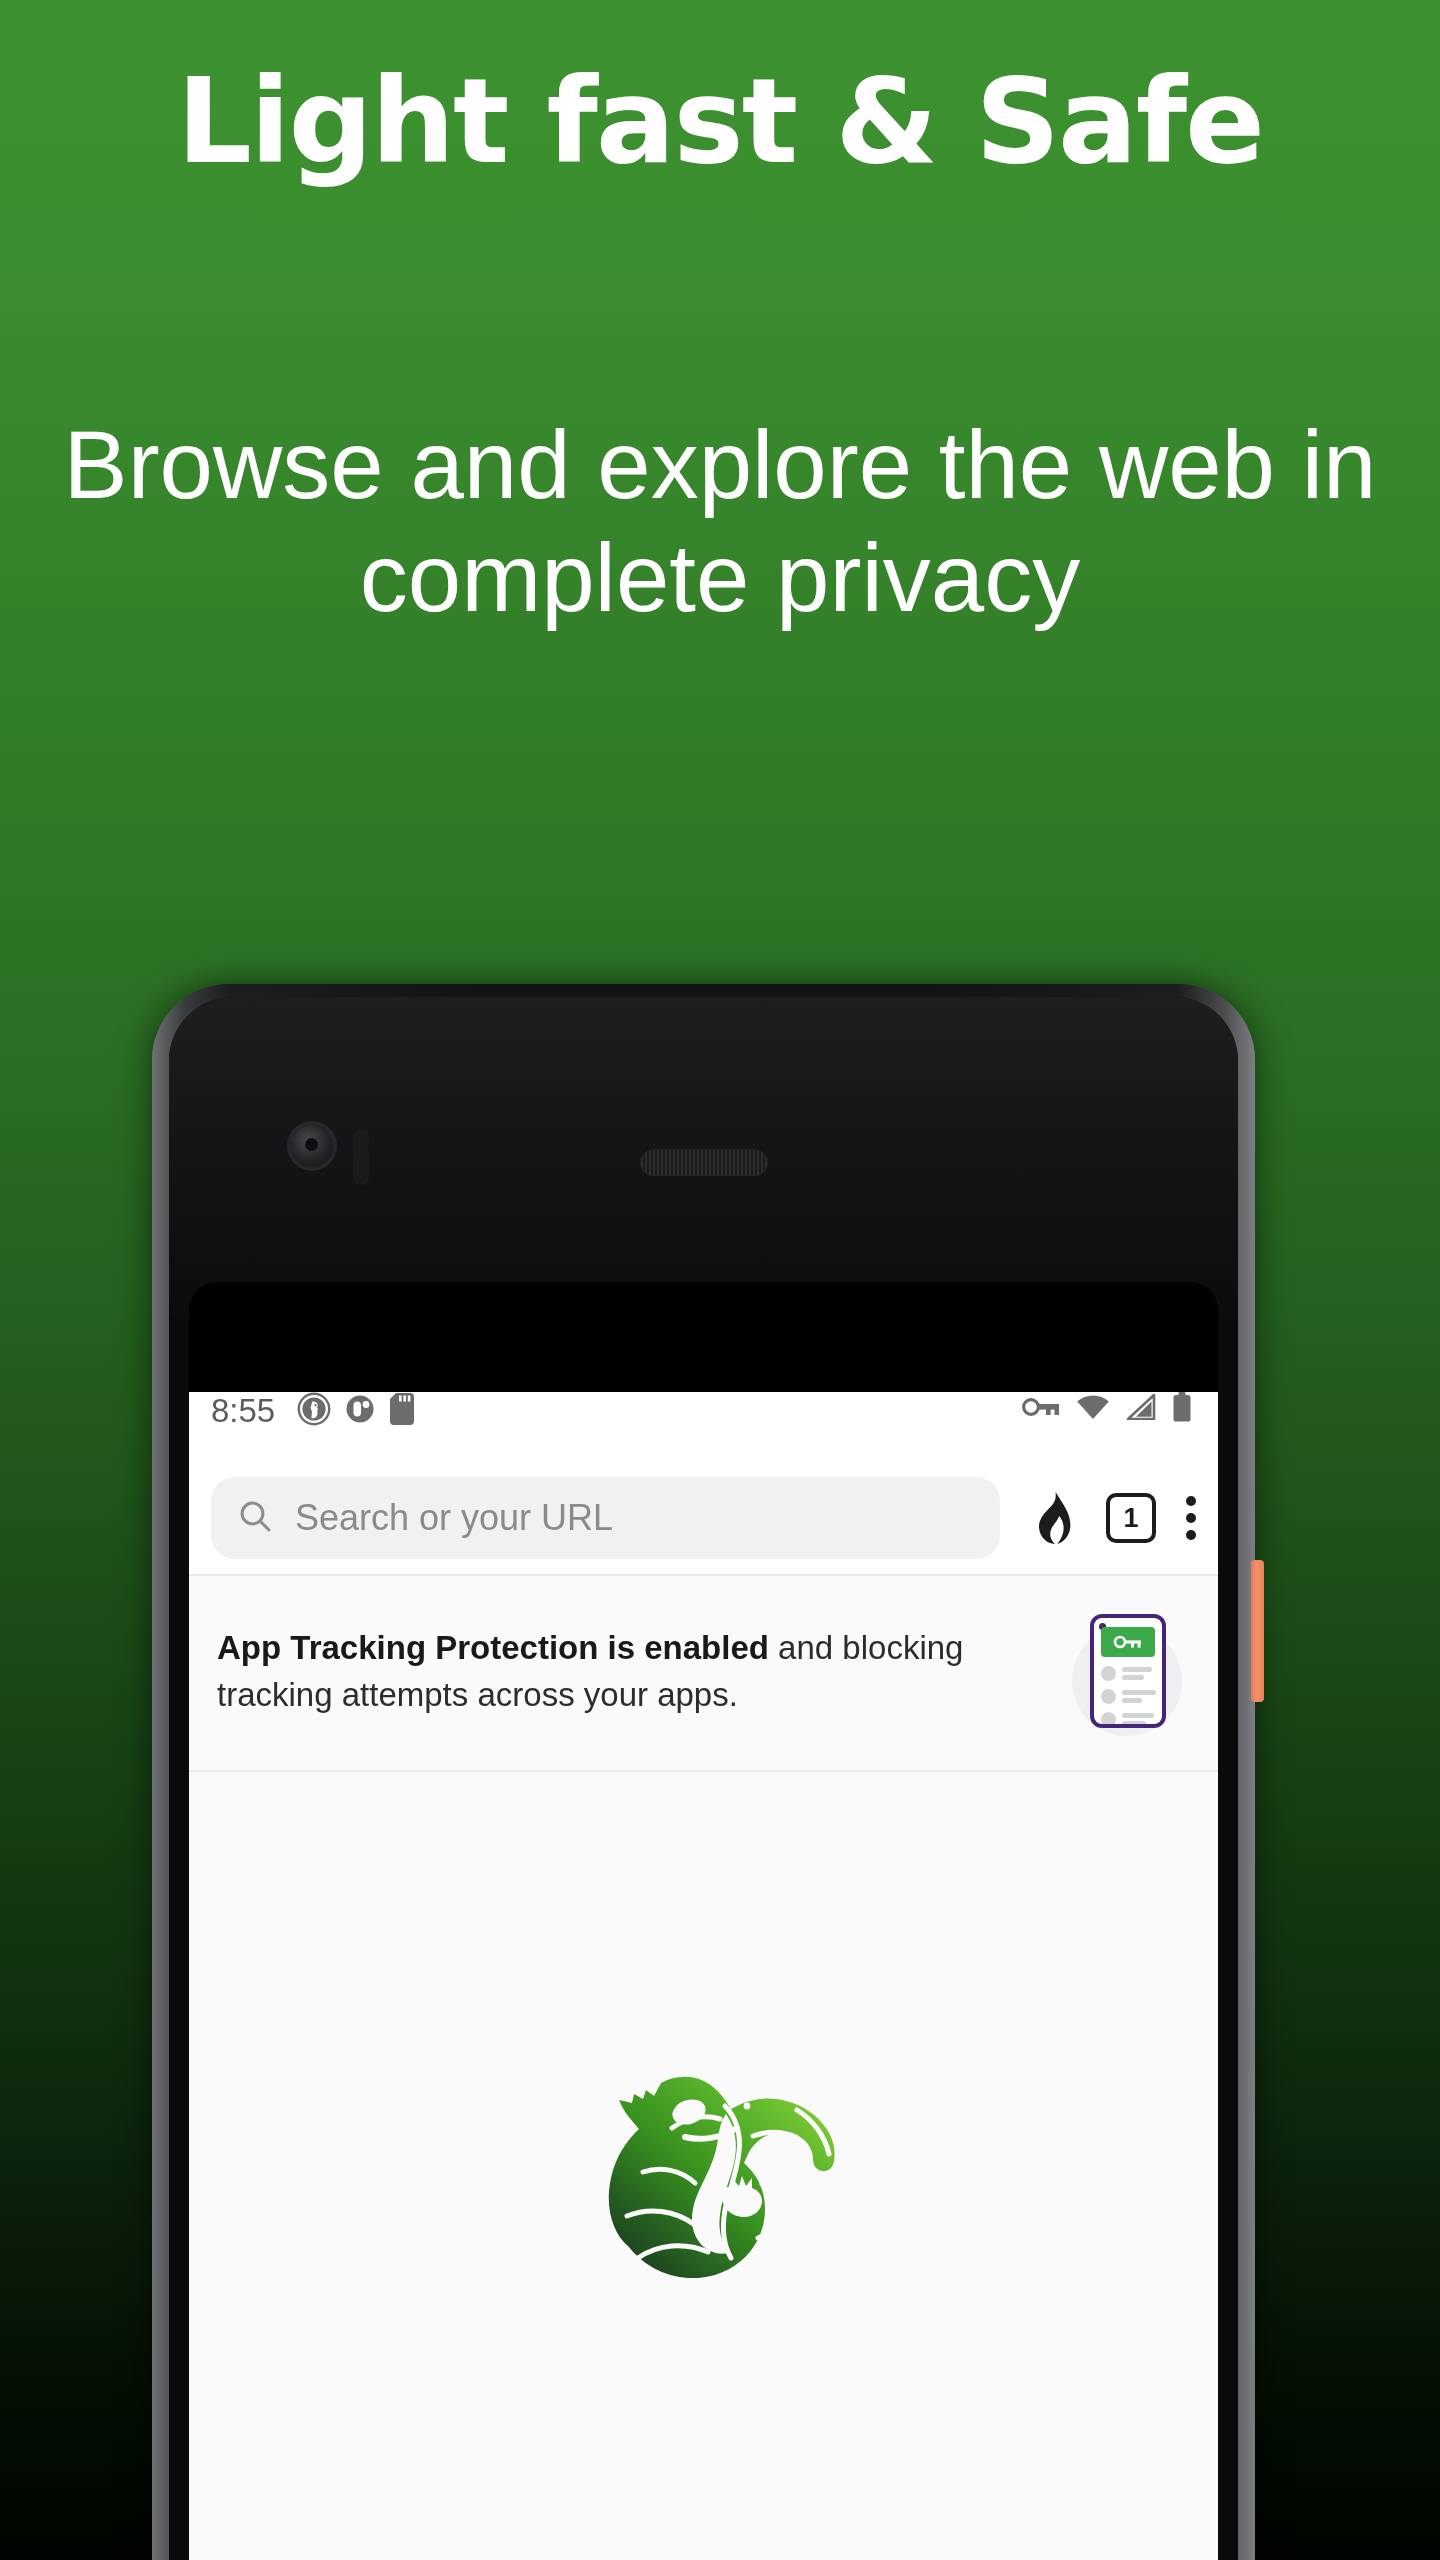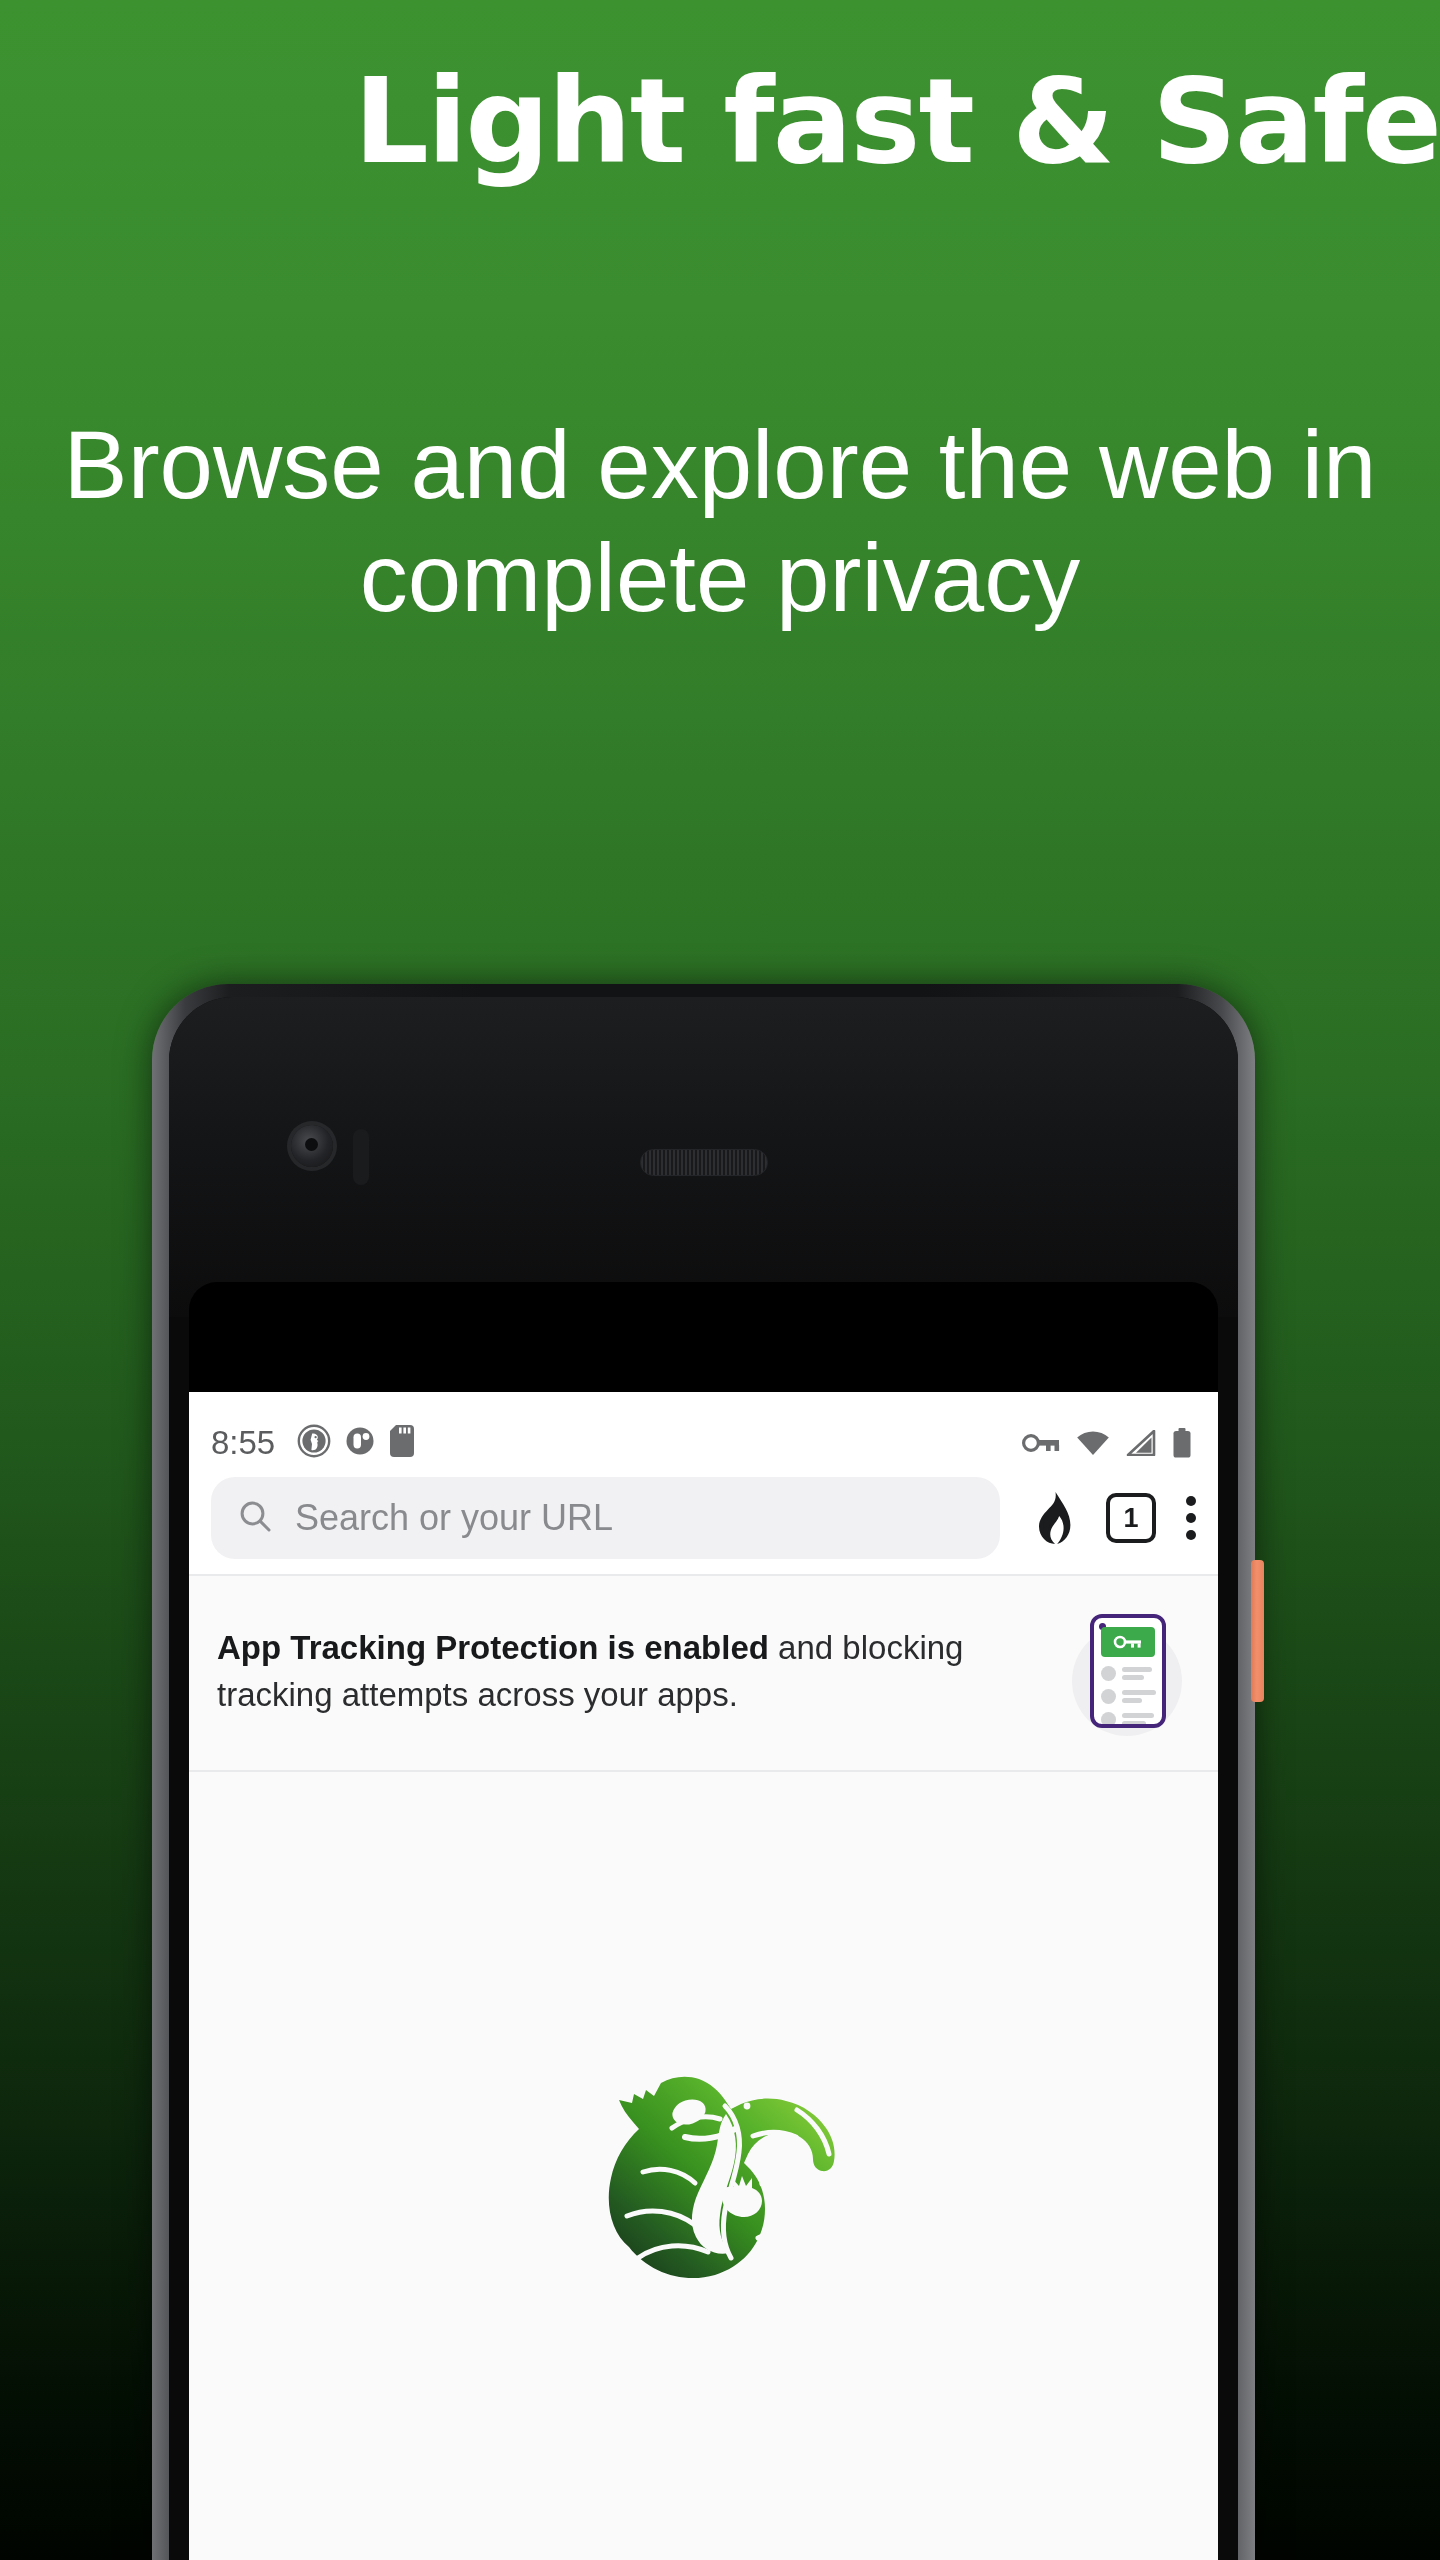--- a/index.html
+++ b/index.html
@@ -21,21 +21,21 @@
        #21591c 56%,
        #173f14 70%,
        #0d260c 83%,
        #041004 93%,
        #000400 100%);
   }
 
   
   .headline {
     position:absolute; left:0; top:62px; width:1440px;
-    text-align:right;
+    text-align:center;
     color:#ffffff;
     font-family:"DejaVu Sans", sans-serif;
     font-weight:bold;
     font-size:118px;
     line-height:1.0;
     letter-spacing:-2px;
   }
   .subtitle {
     position:absolute; left:0; top:408px; width:1440px;
     text-align:center;
@@ -112,21 +112,21 @@
     right:-9px; top:576px;
     width:13px; height:142px;
     border-radius:4px;
     background:linear-gradient(90deg,#e07a56 0%, #f3906b 45%, #e8835e 100%);
   }
 
   
   .statusbar {
     position:relative;
     height:70px;
-    display:flex; align-items:flex-end;
+    display:flex; align-items:flex-start;
     padding:0 26px 0 22px;
     background:#ffffff;
   }
   .sb-time {
     font-size:33px; color:#5b5c5e; font-weight:400;
     font-family:"Liberation Sans", sans-serif;
     letter-spacing:0px;
   }
   .sb-left-icons { display:flex; align-items:center; gap:14px; margin-left:22px; }
   .sb-right-icons { display:flex; align-items:center; gap:16px; margin-left:auto; }

